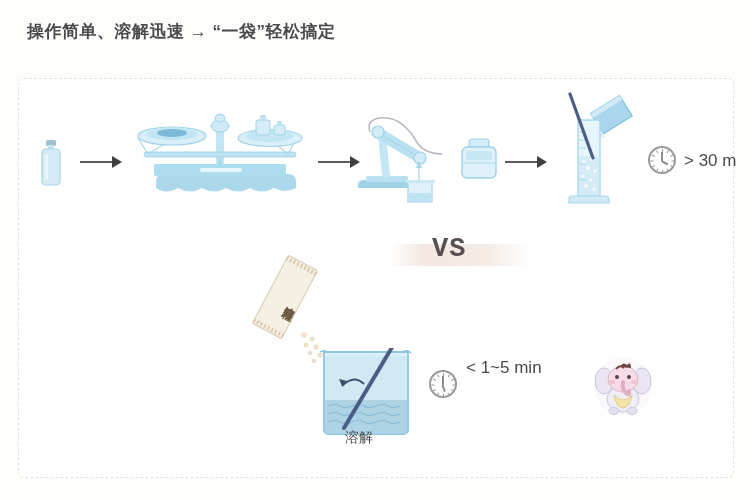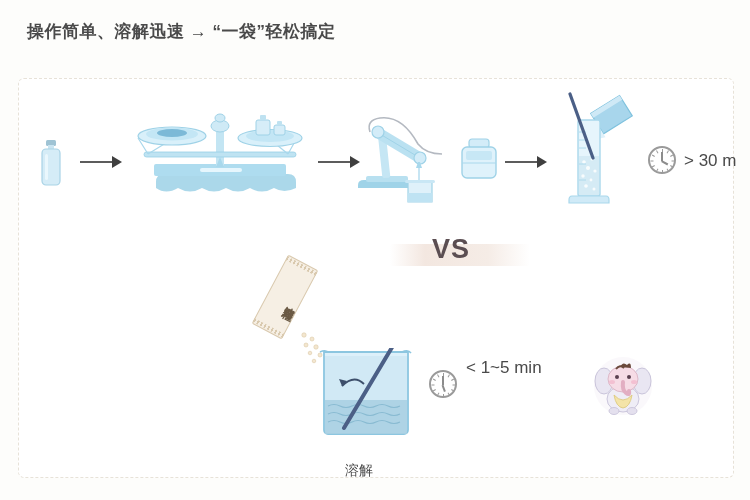--- a/index.html
+++ b/index.html
@@ -72,20 +72,21 @@
     border-radius: 2px;
   }
   #vs-label {
     position: absolute;
     left: 432px;
     top: 234px;
     font-size: 27px;
     font-weight: bold;
     color: #5b4e52;
     letter-spacing: 1px;
+    font-family: Liberation Mono, monospace;
   }
 
   
   .clock {
     position: absolute;
     width: 28px;
     height: 28px;
     border-radius: 50%;
     border: 2px solid #9a9a9a;
     box-sizing: border-box;
@@ -374,21 +375,21 @@
       <path d="M12 74 q6 -3 12 0 t12 0 t12 0 t12 0 t12 0 t12 0"></path>
     </g>
 
     <path d="M26 38 q12 -12 22 -2" stroke="#3d4f6b" stroke-width="1.8" fill="none"></path>
     <path d="M26 38 l-3 -7 l8 2 z" fill="#3d4f6b"></path>
 
     <line x1="78" y1="-4" x2="28" y2="80" stroke="#4b5f86" stroke-width="4" stroke-linecap="round"></line>
   </svg>
 </div>
 
-<div class="cap-label" style="left:345px; top:462px;">溶解</div>
+<div class="cap-label" style="left:345px; top:429px;">溶解</div>
 
 <div class="clock" style="left:429px; top:370px;">
   <div class="tick" style="transform:rotate(0deg)"></div>
   <div class="tick" style="transform:rotate(30deg)"></div>
   <div class="tick" style="transform:rotate(60deg)"></div>
   <div class="tick" style="transform:rotate(90deg)"></div>
   <div class="tick" style="transform:rotate(120deg)"></div>
   <div class="tick" style="transform:rotate(150deg)"></div>
   <div class="tick" style="transform:rotate(180deg)"></div>
   <div class="tick" style="transform:rotate(210deg)"></div>

